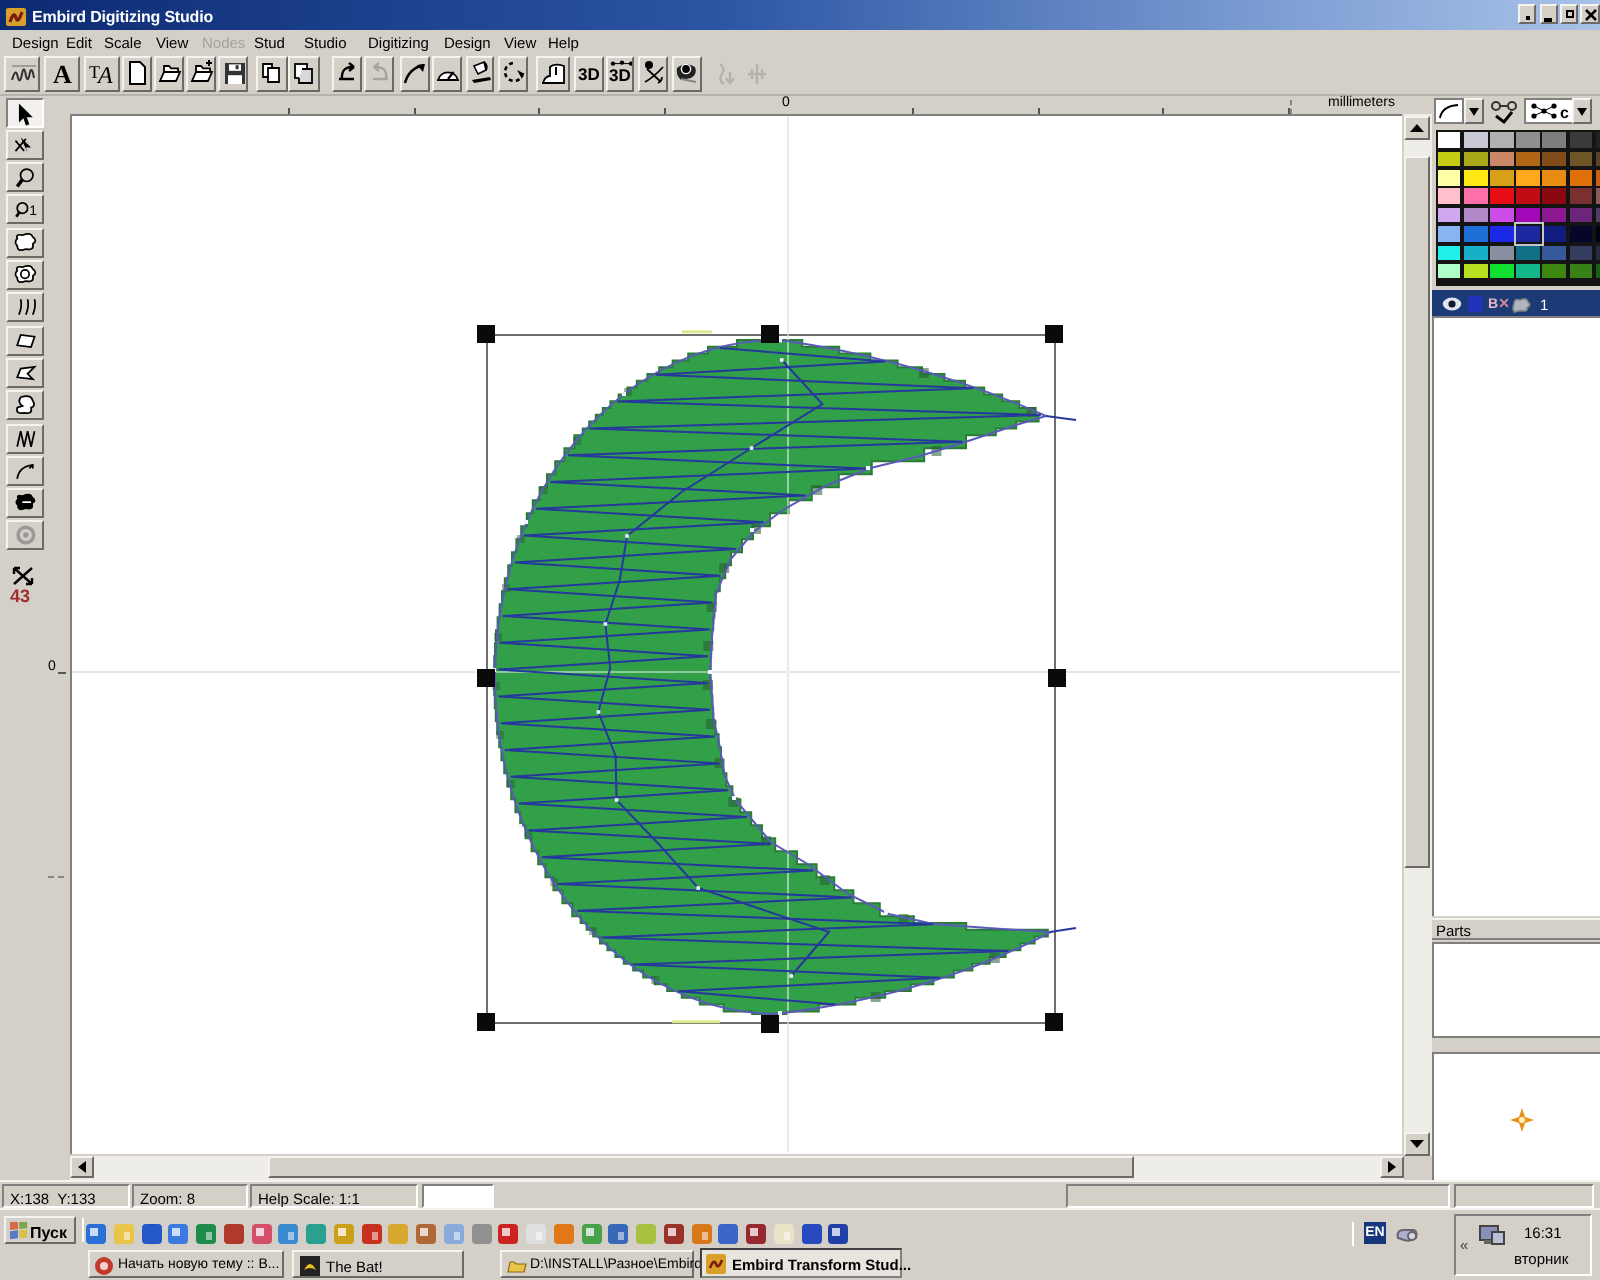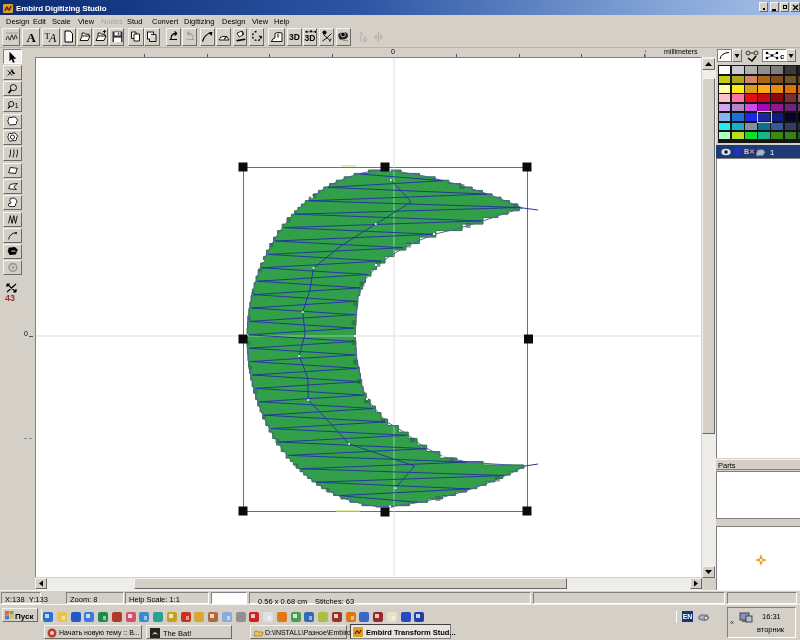--- a/index.html
+++ b/index.html
@@ -31,21 +31,21 @@
     </div>
 </div>
 
 <div class="abs" style="left:0;top:15px;width:800px;height:12px;background:#d4d0c8">
   <span class="abs" style="left:6px;top:1.5px">Design</span>
   <span class="abs" style="left:33px;top:1.5px">Edit</span>
   <span class="abs" style="left:52px;top:1.5px">Scale</span>
   <span class="abs" style="left:78px;top:1.5px">View</span>
   <span class="abs" style="left:101px;top:1.5px;color:#a7a39b">Nodes</span>
   <span class="abs" style="left:127px;top:1.5px">Stud</span>
-  <span class="abs" style="left:152px;top:1.5px">Convert</span>
+  <span class="abs" style="left:152px;top:1.5px">Studio</span>
   <span class="abs" style="left:184px;top:1.5px">Digitizing</span>
   <span class="abs" style="left:222px;top:1.5px">Design</span>
   <span class="abs" style="left:252px;top:1.5px">View</span>
   <span class="abs" style="left:274px;top:1.5px">Help</span>
 </div>
 
 <div class="abs" style="left:0;top:27px;width:800px;height:21px;background:#d4d0c8;border-bottom:1px solid #b8b4ac">
 <div style="position:absolute;left:2px;top:1px;width:18px;height:18px;background:#d4d0c8;border-top:1px solid #f4f3f0;border-left:1px solid #f4f3f0;border-right:1px solid #6c6a66;border-bottom:1px solid #6c6a66;box-sizing:border-box">
       <svg width="15" height="16" viewBox="0 0 15 16" style="display:block;margin:0 auto">
         <path d="M2 11 Q4 4 5 10 Q6 13 7 8 Q8 3 9 9 Q10 13 11 7 Q12 4 13 10" stroke="#333" fill="none"></path>
@@ -485,33 +485,30 @@
   </div>
 <div class="abs" style="left:716px;top:471px;width:84px;height:48px;background:#fff;border:1px solid #808080;border-right:none"></div>
 <div class="abs" style="left:716px;top:526px;width:84px;height:65px;background:#fff;border:1px solid #808080;border-right:none">
   <svg class="abs" style="left:38px;top:27px" width="12" height="12">
       <path d="M6 0 L7.5 4.5 L12 6 L7.5 7.5 L6 12 L4.5 7.5 L0 6 L4.5 4.5 Z" fill="#e89018"></path>
       <circle cx="6" cy="6" r="1.5" fill="#fff2c0"></circle>
     </svg>
 </div>
 
 <div class="abs" style="left:0;top:590px;width:800px;height:14px;background:#d4d0c8;border-top:1px solid #f4f3f0">
-<div style="position:absolute;left:1px;top:1px;width:40px;height:12px;border-top:1px solid #808080;border-left:1px solid #808080;border-bottom:1px solid #fff;border-right:1px solid #fff;box-sizing:border-box">
+<div style="position:absolute;left:1px;top:1px;width:64px;height:12px;border-top:1px solid #808080;border-left:1px solid #808080;border-bottom:1px solid #fff;border-right:1px solid #fff;box-sizing:border-box">
       <span style="position:absolute;left:3px;top:2px;white-space:pre">X:138  Y:133</span>
     </div>
     <div style="position:absolute;left:66px;top:1px;width:58px;height:12px;border-top:1px solid #808080;border-left:1px solid #808080;border-bottom:1px solid #fff;border-right:1px solid #fff;box-sizing:border-box">
       <span style="position:absolute;left:3px;top:2px;white-space:pre">Zoom: 8</span>
     </div>
     <div style="position:absolute;left:125px;top:1px;width:84px;height:12px;border-top:1px solid #808080;border-left:1px solid #808080;border-bottom:1px solid #fff;border-right:1px solid #fff;box-sizing:border-box">
       <span style="position:absolute;left:3px;top:2px;white-space:pre">Help Scale: 1:1</span>
     </div>
     <div style="position:absolute;left:211px;top:1px;width:36px;height:12px;background:#fff;border-top:1px solid #808080;border-left:1px solid #808080;border-bottom:1px solid #fff;border-right:1px solid #fff;box-sizing:border-box"></div>
-    <div style="position:absolute;left:249px;top:1px;width:282px;height:12px;border-top:1px solid #808080;border-left:1px solid #808080;border-bottom:1px solid #fff;border-right:1px solid #fff;box-sizing:border-box">
-      <span style="position:absolute;left:0px;top:2px;white-space:pre"><span style="position:absolute;left:8px;top:2px">0,56 x 0,68 cm</span><span style="position:absolute;left:65px;top:2px">Stitches: 63</span></span>
-    </div>
     <div style="position:absolute;left:533px;top:1px;width:192px;height:12px;border-top:1px solid #808080;border-left:1px solid #808080;border-bottom:1px solid #fff;border-right:1px solid #fff;box-sizing:border-box"></div>
     <div style="position:absolute;left:727px;top:1px;width:70px;height:12px;border-top:1px solid #808080;border-left:1px solid #808080;border-bottom:1px solid #fff;border-right:1px solid #fff;box-sizing:border-box"></div>
 </div>
 
 <div class="abs" style="left:0;top:604px;width:800px;height:36px;background:#d4d0c8;border-top:1px solid #f4f3f0">
   <div class="abs raised" style="left:2px;top:3px;width:36px;height:14px;background:#d4d0c8">
     <svg class="abs" style="left:2px;top:2px" width="9" height="9">
         <rect x="0" y="0" width="4" height="4" fill="#d86a4a" transform="skewY(-6)"></rect>
         <rect x="4.6" y="0" width="4" height="4" fill="#7aa84a" transform="skewY(-6)"></rect>
         <rect x="0" y="4.6" width="4" height="4" fill="#5a7ac8" transform="skewY(-6)"></rect>

